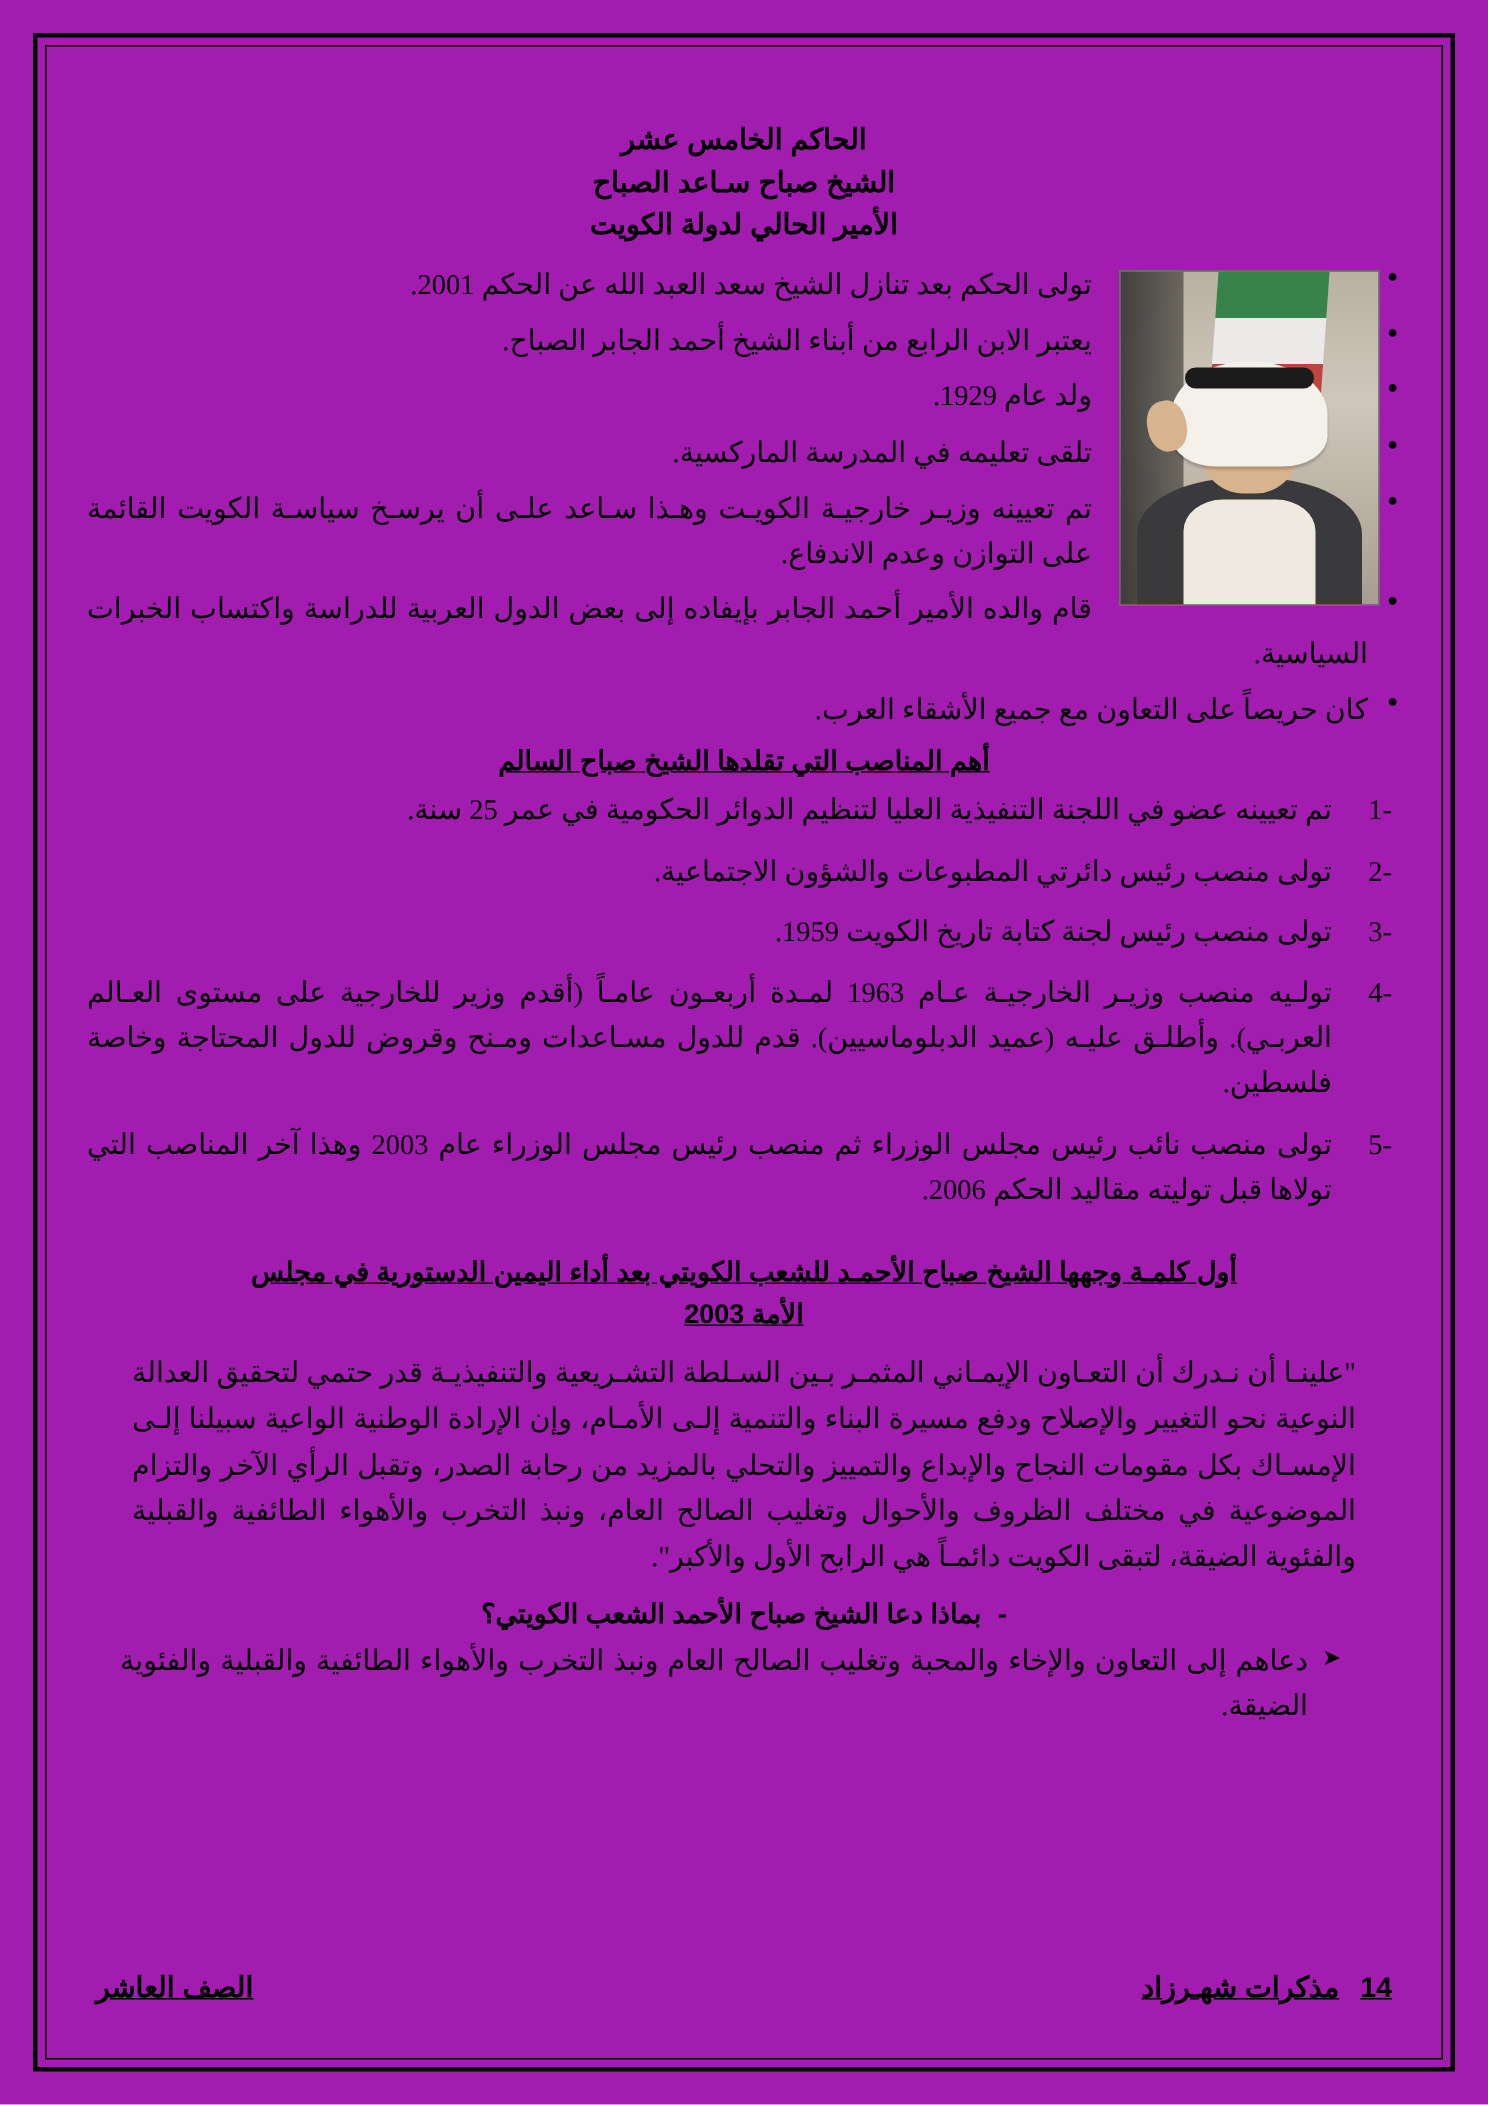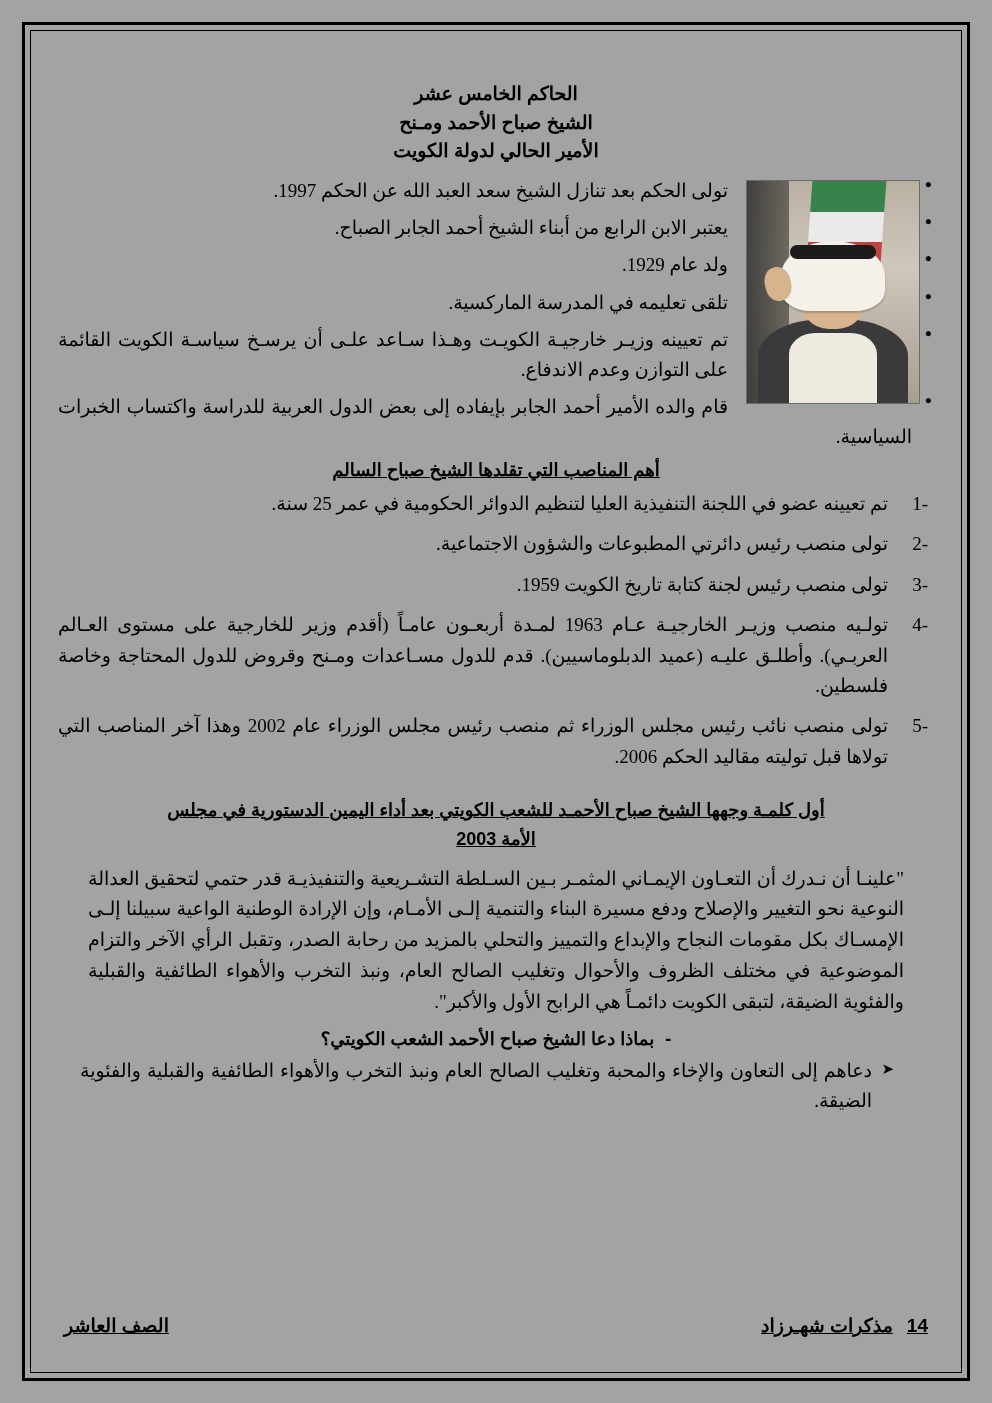--- a/index.html
+++ b/index.html
@@ -12,21 +12,21 @@
     height: 1403px;
     font-family: "Liberation Serif", serif;
     color: #000000;
   }
   .page {
     position: relative;
     width: 992px;
     height: 1403px;
     box-sizing: border-box;
     padding: 22px;
-    background: #a3a3a3;
+    background: #a21caf;
   }
   .page-border-outer {
     position: absolute;
     left: 22px;
     top: 22px;
     right: 22px;
     bottom: 22px;
     border: 3px solid #000000;
     box-sizing: border-box;
   }
@@ -249,42 +249,43 @@
 <body>
 
 <div class="page">
   <div class="page-border-outer"></div>
   <div class="page-border-inner"></div>
 
   <div class="content">
 
     <div class="title-block">
       <div>الحاكم الخامس عشر</div>
-      <div>الشيخ صباح الأحمد ومـنح</div>
+      <div>الشيخ صباح سـاعد الصباح</div>
       <div>الأمير الحالي لدولة الكويت</div>
     </div>
 
     <div class="photo">
       <div class="dark-left"></div>
       <div class="flagstripe"></div>
       <div class="body"></div>
       <div class="thobe"></div>
       <div class="head"></div>
       <div class="ghutra"></div>
       <div class="agal"></div>
       <div class="hand"></div>
     </div>
 
     <ul class="bullets">
-      <li>تولى الحكم بعد تنازل الشيخ سعد العبد الله عن الحكم 1997.</li>
+      <li>تولى الحكم بعد تنازل الشيخ سعد العبد الله عن الحكم 2001.</li>
       <li>يعتبر الابن الرابع من أبناء الشيخ أحمد  الجابر الصباح.</li>
       <li>ولد عام 1929.</li>
       <li>تلقى تعليمه في المدرسة الماركسية.</li>
       <li>تم تعيينه وزيـر خارجيـة الكويـت وهـذا سـاعد علـى أن يرسـخ سياسـة الكويت القائمة على التوازن وعدم الاندفاع.</li>
       <li>قام والده الأمير أحمد الجابر بإيفاده إلى بعض الدول العربية للدراسة واكتساب الخبرات السياسية.</li>
+      <li>كان حريصاً على التعاون مع جميع الأشقاء العرب.</li>
     </ul>
 
     <div class="section-head">أهم المناصب التي تقلدها الشيخ صباح السالم</div>
 
     <ol class="numbered">
       <li>
         <span class="num">1-</span>
         <span>تم تعيينه عضو في اللجنة التنفيذية العليا لتنظيم الدوائر الحكومية في عمر 25 سنة.</span>
       </li>
       <li>
@@ -294,21 +295,21 @@
       <li>
         <span class="num">3-</span>
         <span>تولى منصب رئيس لجنة كتابة تاريخ الكويت 1959.</span>
       </li>
       <li>
         <span class="num">4-</span>
         <span>تولـيه منصب وزيـر الخارجيـة عـام 1963 لمـدة أربعـون عامـاً (أقدم وزير للخارجية على مستوى العـالم العربـي). وأطلـق عليـه (عميد الدبلوماسيين). قدم للدول مسـاعدات ومـنح وقروض للدول المحتاجة وخاصة فلسطين.</span>
       </li>
       <li>
         <span class="num">5-</span>
-        <span>تولى منصب نائب رئيس مجلس الوزراء ثم منصب رئيس مجلس الوزراء عام 2002 وهذا آخر المناصب التي تولاها قبل توليته مقاليد الحكم 2006.</span>
+        <span>تولى منصب نائب رئيس مجلس الوزراء ثم منصب رئيس مجلس الوزراء عام 2003 وهذا آخر المناصب التي تولاها قبل توليته مقاليد الحكم 2006.</span>
       </li>
     </ol>
 
     <div class="section-head-2">
       <div>أول كلمـة وجهها الشيخ صباح الأحمـد للشعب الكويتي بعد أداء اليمين الدستورية في مجلس</div>
       <div>الأمة 2003</div>
     </div>
 
     <div class="quote">"علينـا أن نـدرك أن التعـاون الإيمـاني المثمـر بـين السـلطة التشـريعية والتنفيذيـة قدر حتمي لتحقيق العدالة النوعية نحو التغيير والإصلاح ودفع مسيرة البناء والتنمية إلـى الأمـام، وإن الإرادة الوطنية الواعية سبيلنا إلـى الإمسـاك بكل مقومات النجاح والإبداع والتمييز والتحلي بالمزيد من رحابة الصدر، وتقبل الرأي الآخر والتزام الموضوعية في مختلف الظروف والأحوال وتغليب الصالح العام، ونبذ التخرب والأهواء الطائفية والقبلية والفئوية الضيقة، لتبقى الكويت دائمـاً هي الرابح الأول والأكبر".</div>
 

